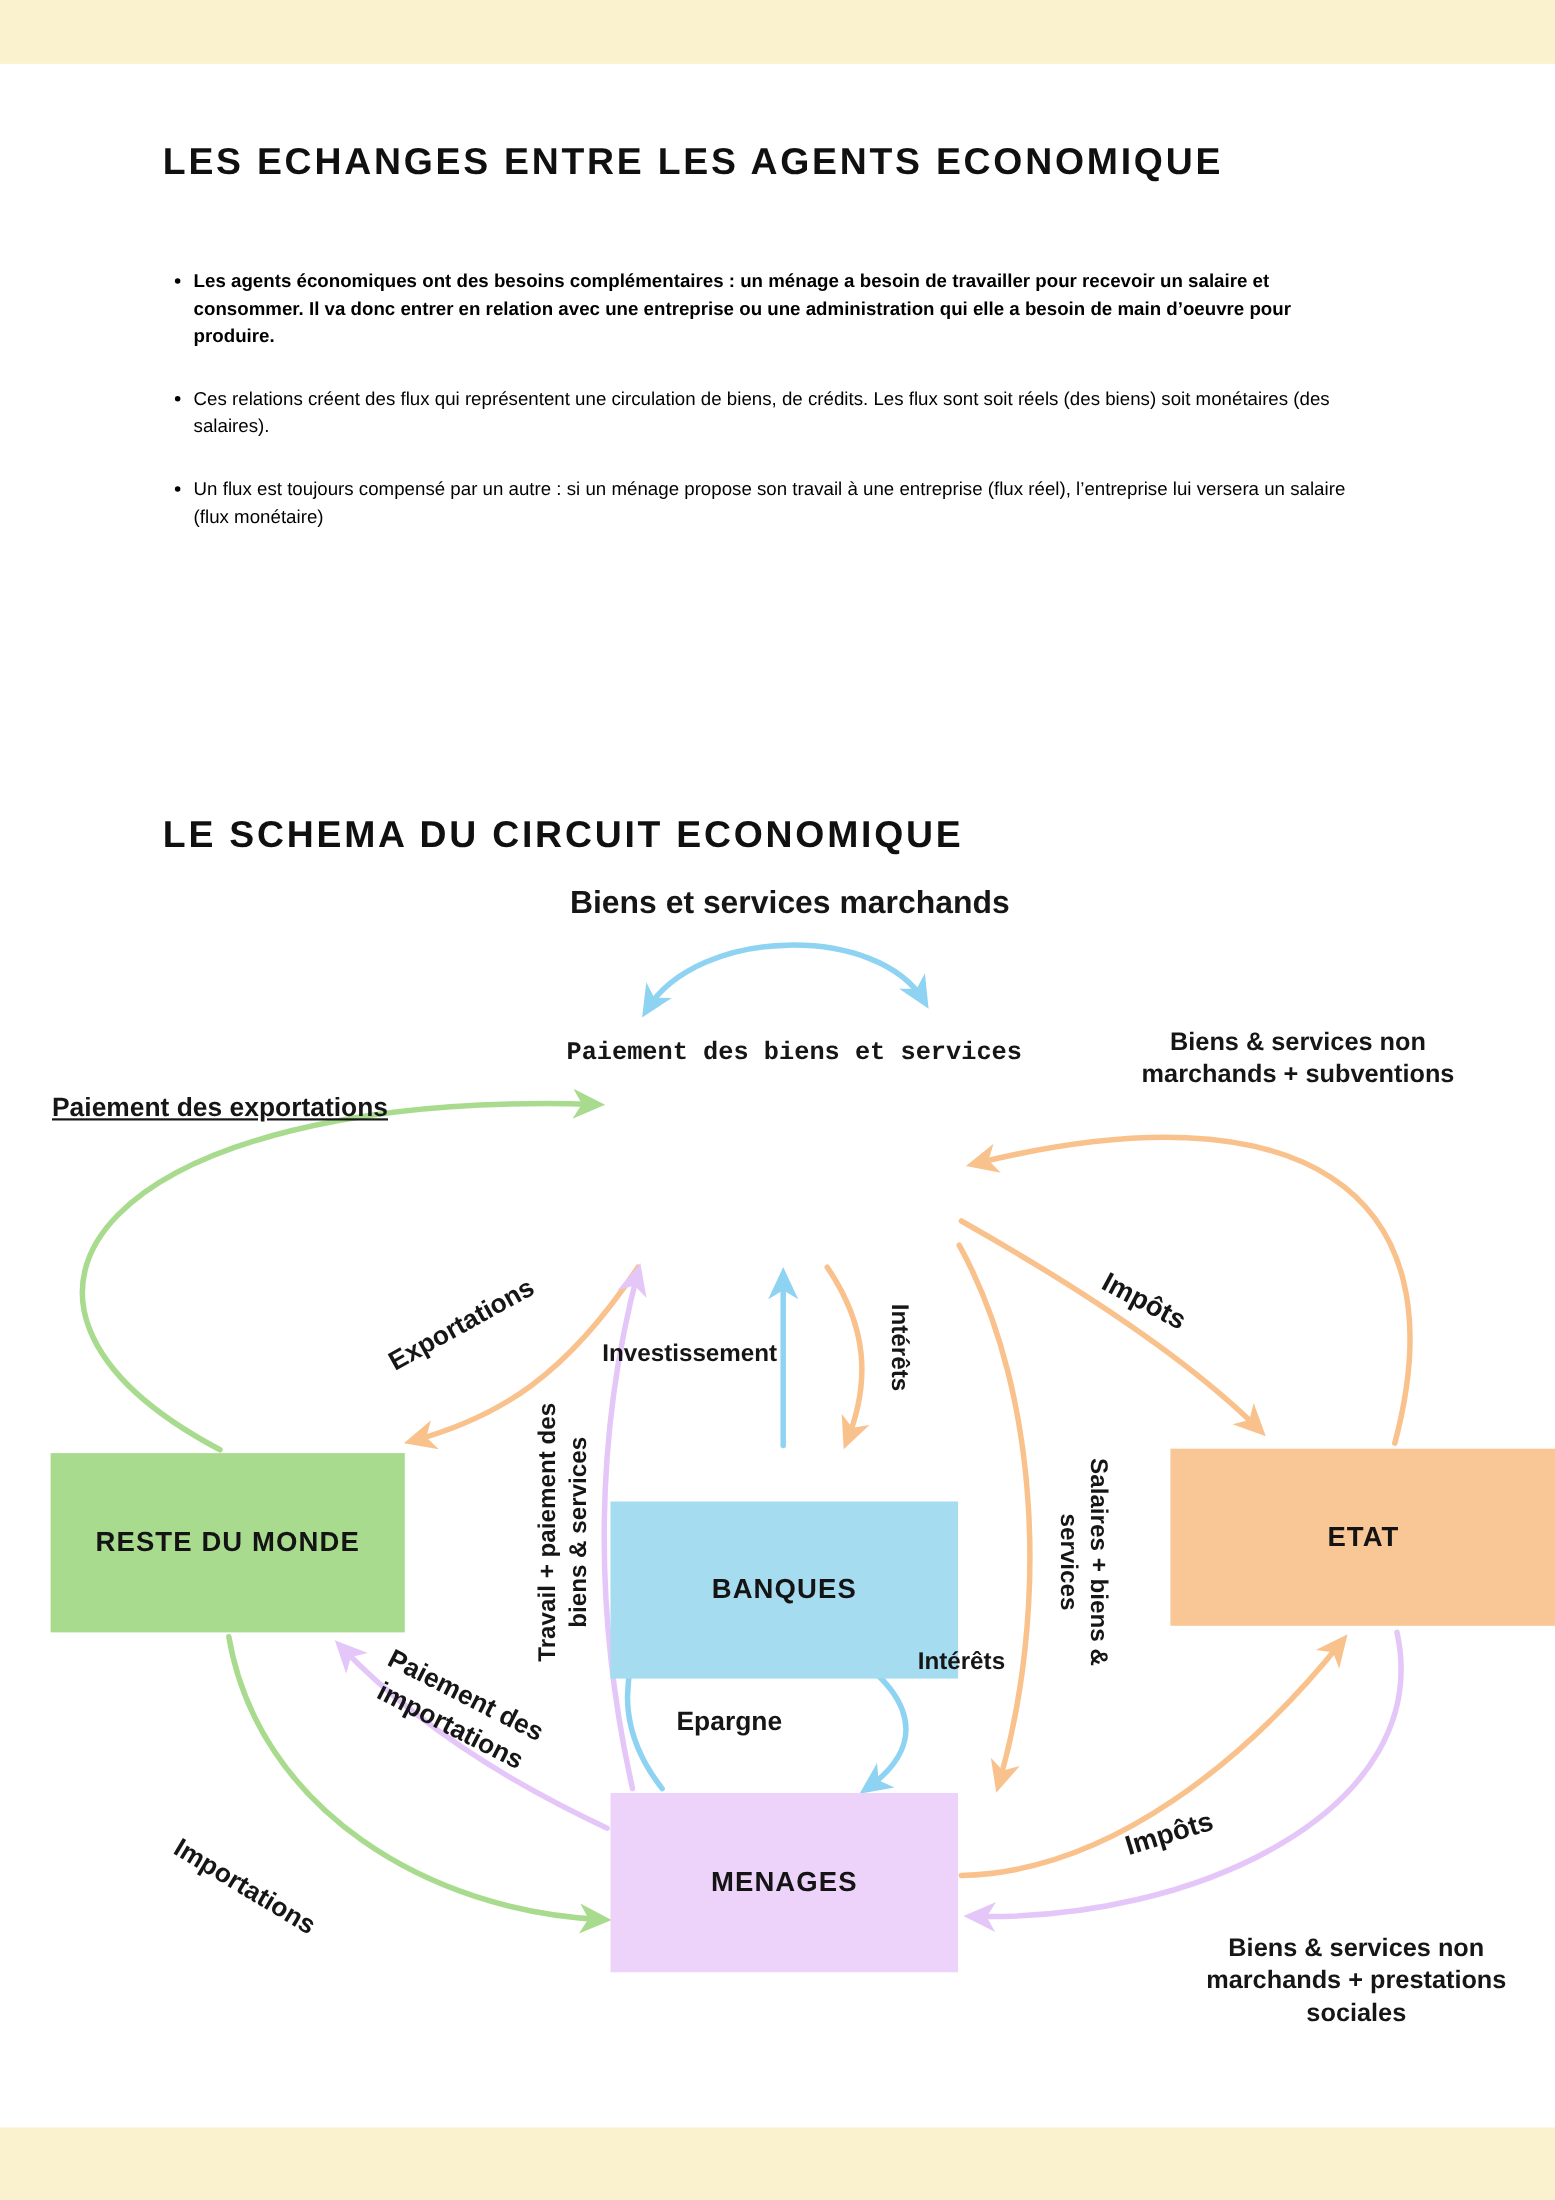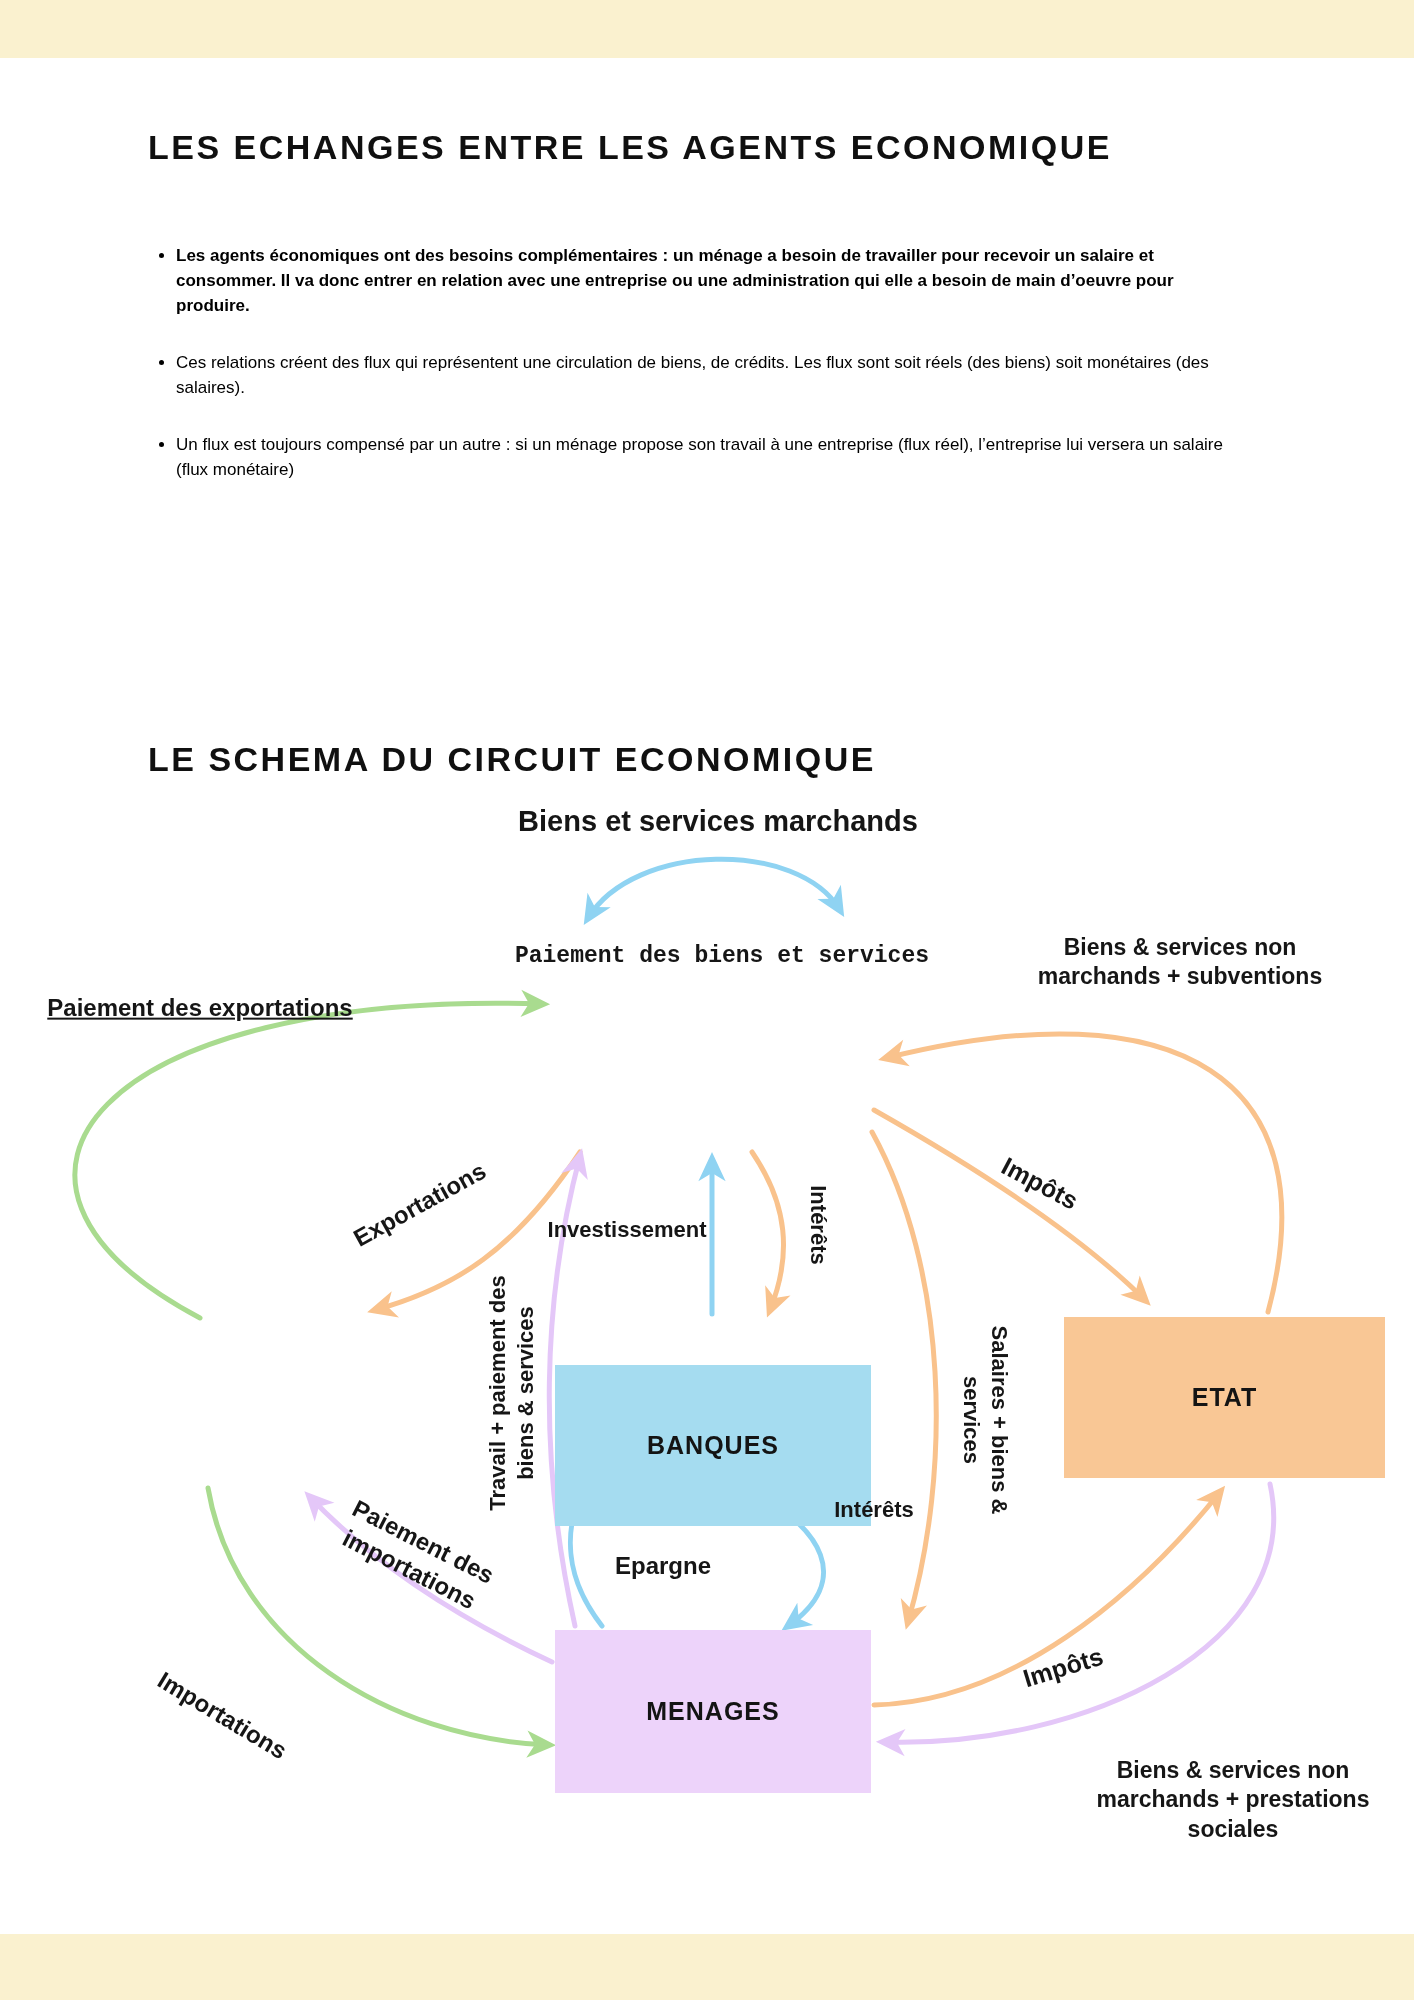--- a/index.html
+++ b/index.html
@@ -30,21 +30,21 @@
   .mk-blue   { fill:var(--arrow-blue,#8FD3F2); }
   .mk-green  { fill:var(--arrow-green,#A9DB8F); }
   .mk-orange { fill:var(--arrow-orange,#F9C28C); }
   .mk-purple { fill:var(--arrow-purple,#E4C7F8); }
 
   .box { position:absolute; display:flex; align-items:center; justify-content:center;
          font-weight:700; font-size:25px; letter-spacing:1px; color:#141414; }
   .box-entreprises { left:555px;  top:983px;  width:316px; height:165px; background:var(--yellow,#FBE58A); }
   .box-reste       { left:46px;   top:1321px; width:322px; height:163px; background:var(--green,#A9DB8F); }
   .box-banques     { left:555px;  top:1317px; width:316px; height:161px; background:var(--blue,#A5DCF0);margin-top:48px; }
-  .box-etat        { left:1064px; top:1317px; width:321px; height:161px; background:var(--orange,#F9C795); }
+  .box-etat        { left:1064px; top:1317px; width:351px; height:161px; background:var(--orange,#F9C795); }
   .box-menages     { left:555px;  top:1630px; width:316px; height:163px; background:var(--purple,#EDD3FA); }
 
   .flabel { position:absolute; font-weight:700; font-size:23px; color:#161616;
             transform:translate(-50%,-50%) rotate(var(--rot,0deg));
             white-space:nowrap; text-align:center; line-height:1.28; }
   .flabel.wrap { white-space:normal; }
   .flabel.big { font-size:29px; }
 </style>
 </head>
 <body>
@@ -90,20 +90,23 @@
     <path class="flow st-orange" d="M 1268 1312 C 1330 1080, 1180 985, 886 1058" marker-end="url(#m-orange)"></path>
     <path class="flow st-orange" d="M 872 1132 C 948 1270, 952 1470, 908 1622" marker-end="url(#m-orange)"></path>
     <path class="flow st-blue" d="M 735 1482 C 830 1528, 850 1582, 788 1626" marker-end="url(#m-blue)"></path>
     <path class="flow st-blue" d="M 602 1626 C 566 1580, 562 1532, 584 1486" marker-end="url(#m-blue)"></path>
     <path class="flow st-purple" d="M 552 1662 C 462 1620, 375 1565, 310 1497" marker-end="url(#m-purple)"></path>
     <path class="flow st-green" d="M 208 1488 C 235 1645, 390 1738, 548 1745" marker-end="url(#m-green)"></path>
     <path class="flow st-orange" d="M 874 1705 C 1010 1702, 1135 1598, 1220 1492" marker-end="url(#m-orange)"></path>
     <path class="flow st-purple" d="M 1270 1484 C 1305 1645, 1085 1748, 884 1742" marker-end="url(#m-purple)"></path>
   </svg>
 
+  <div class="box box-reste">
+    <span>RESTE DU MONDE</span>
+  </div>
   <div class="box box-banques">
     <span>BANQUES</span>
   </div>
   <div class="box box-etat">
     <span>ETAT</span>
   </div>
   <div class="box box-menages">
     <span>MENAGES</span>
   </div>
 

